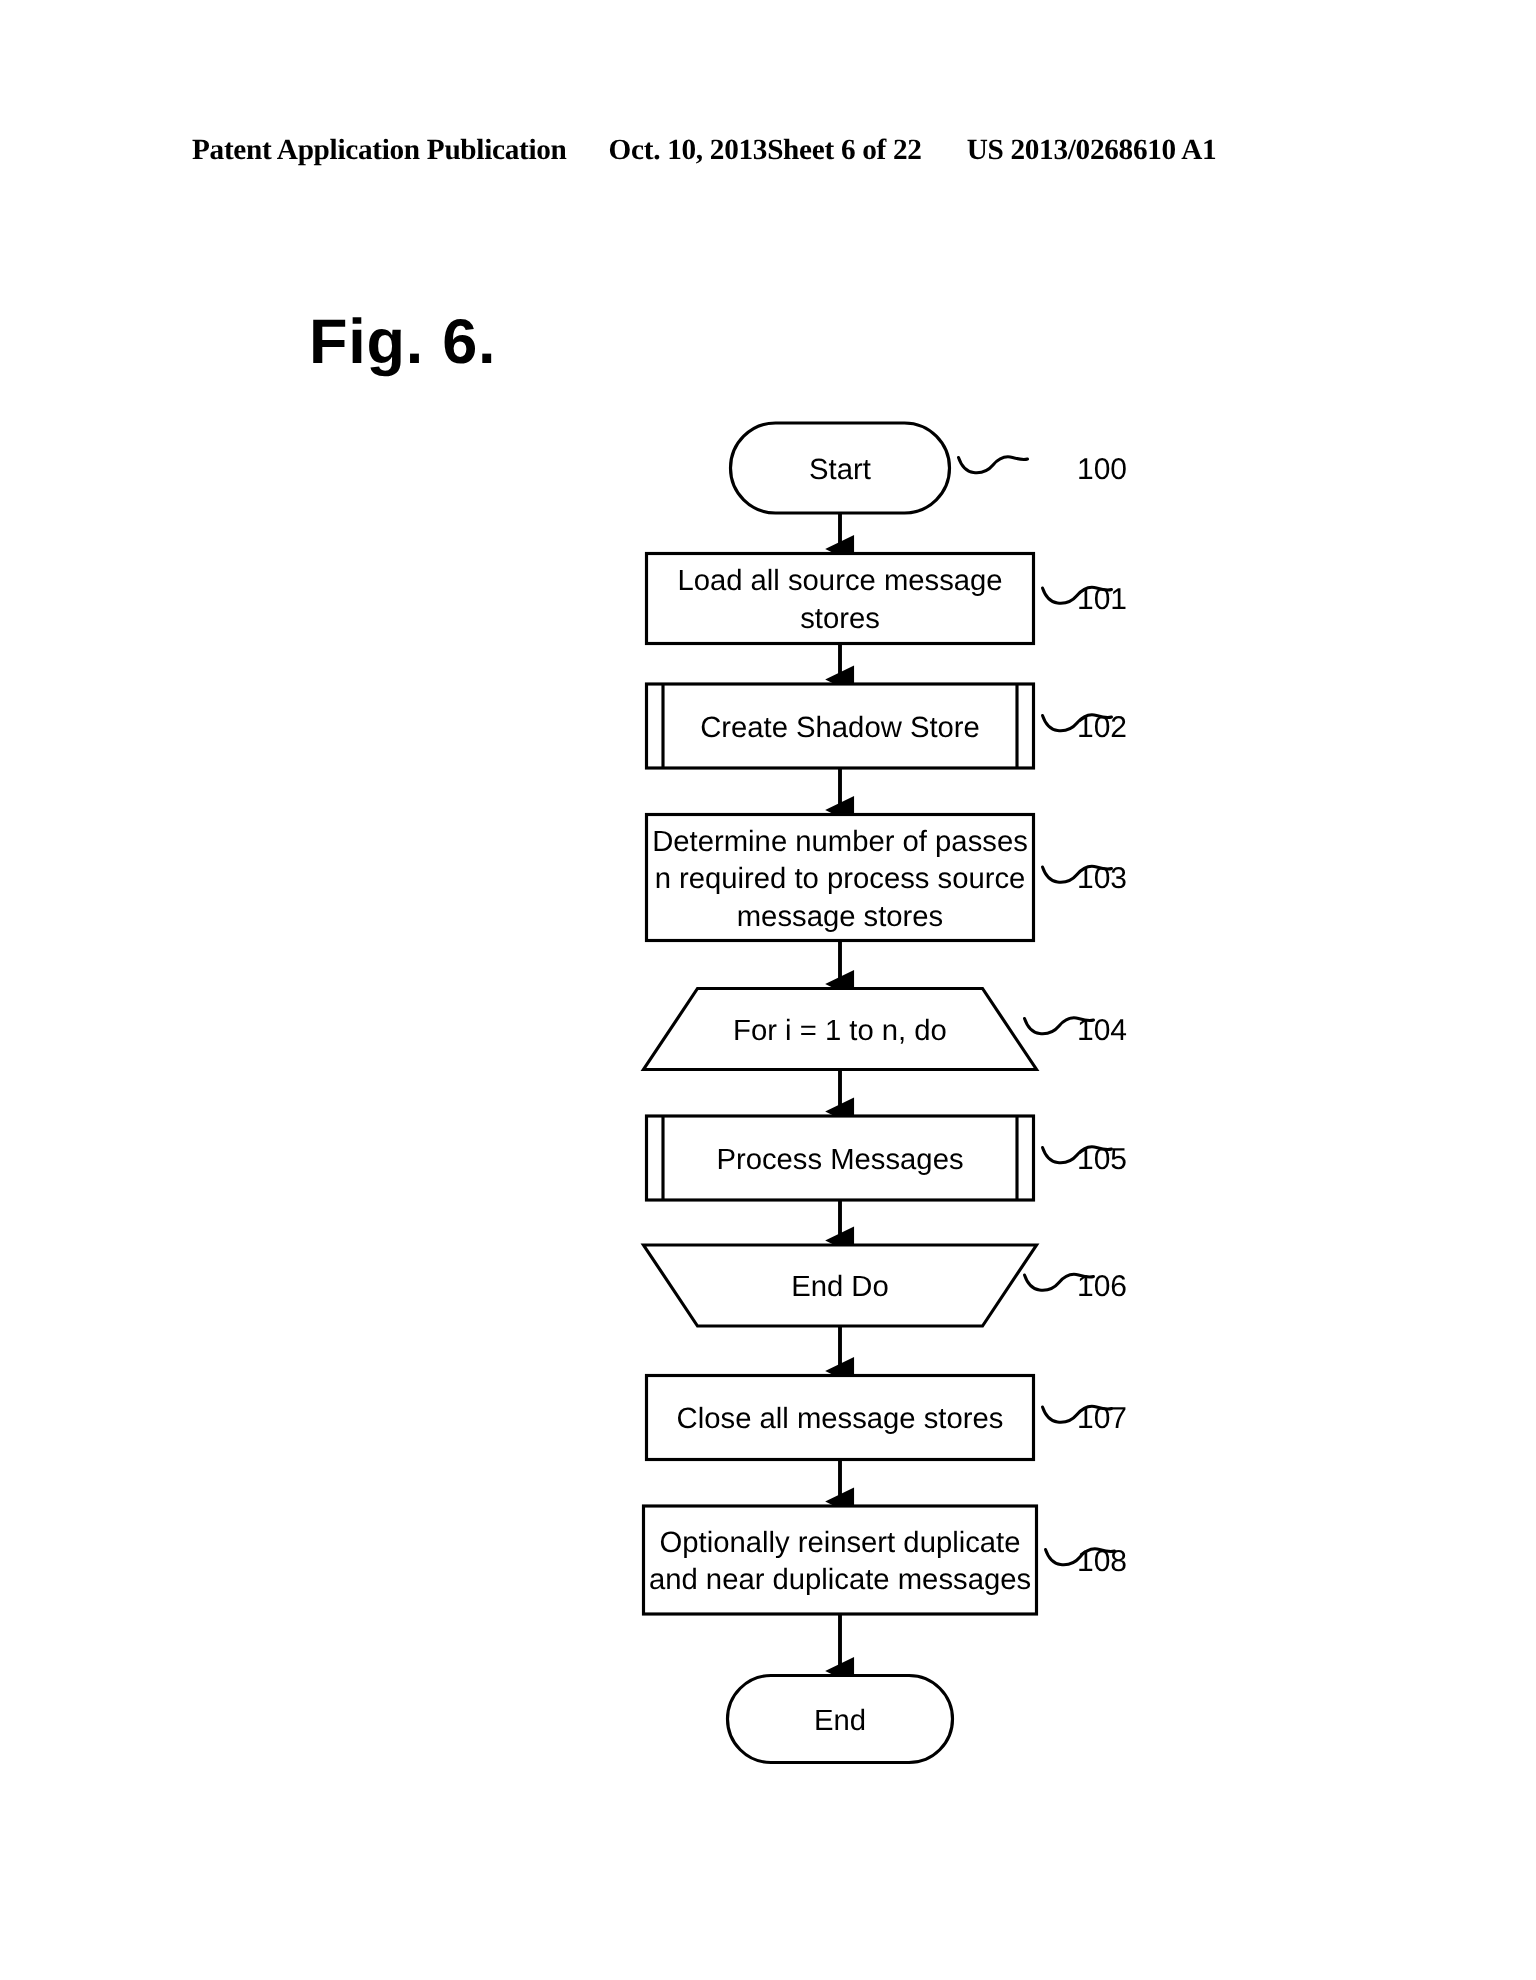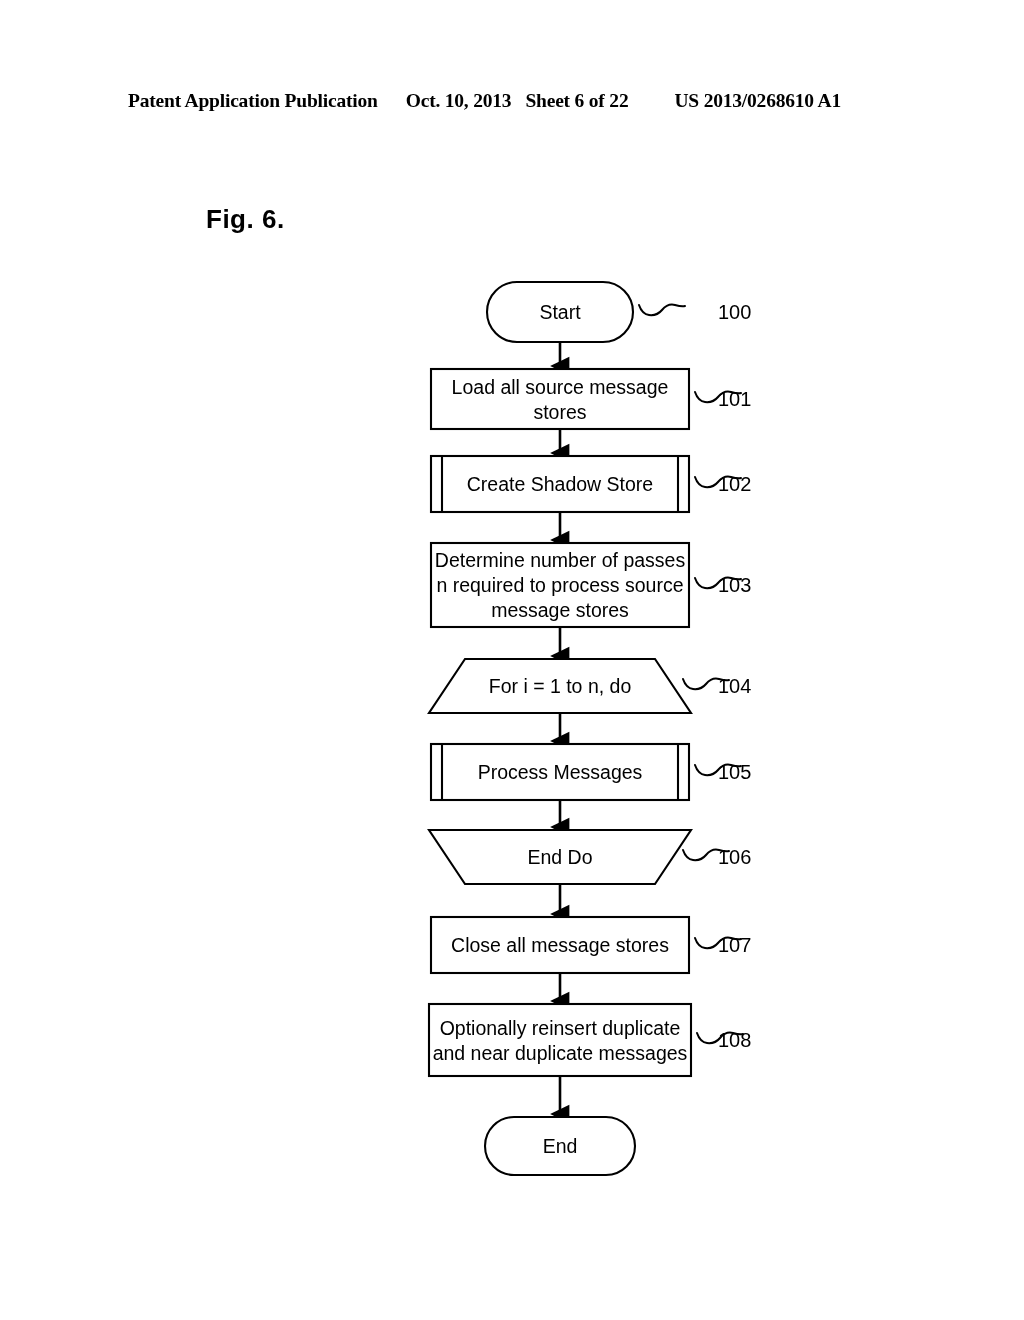--- a/index.html
+++ b/index.html
@@ -26,31 +26,31 @@
     display: flex;
     align-items: flex-end;
     font-family: "Liberation Serif", serif;
     font-weight: bold;
     font-size: 19.5px;
     letter-spacing: -0.2px;
     white-space: nowrap;
   }
   #page-header .hdr-pub      { }
   #page-header .hdr-date     { margin-left: 28px; }
-  #page-header .hdr-sheet    { margin-left: 14px; }
-  #page-header .hdr-patno    { margin-left: 46px; }
+  #page-header .hdr-sheet    { }
+  #page-header .hdr-patno    { margin-left: 30px; }
 
   
   #figure-title {
     position: absolute;
     top: 204px;
     left: 206px;
     font-family: "Liberation Sans", sans-serif;
     font-weight: bold;
-    font-size: 26px;
+    font-size: 42px;
     letter-spacing: 0.5px;
   }
 
   
   #flowchart {
     position: absolute;
     top: 0;
     left: 0;
     width: 1024px;
     height: 1320px;

